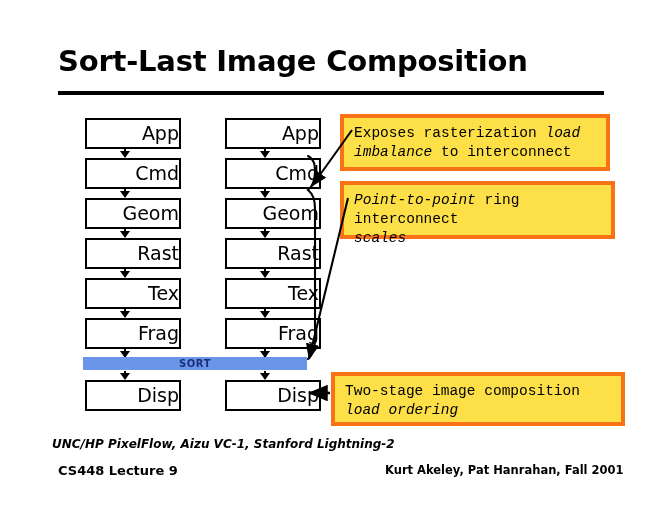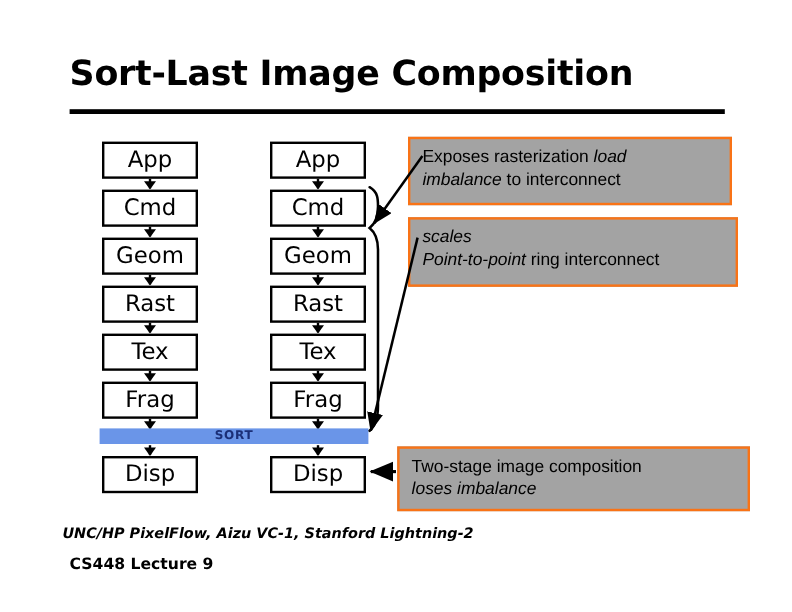--- a/index.html
+++ b/index.html
@@ -33,28 +33,28 @@
     left: 58px;
     top: 91px;
     width: 546px;
     height: 4px;
     background: #000000;
   }
 
   
   .stage {
     position: absolute;
-    width: 80px;
+    width: 96px;
     height: 31px;
     border: 2px solid #000000;
     background: #ffffff;
     box-sizing: border-box;
     display: flex;
     align-items: center;
-    justify-content: center;
+    justify-content: flex-end;
     font-size: 19px;
     line-height: 1;
     font-family: "DejaVu Sans", sans-serif;
   }
   .stage span { display: block; margin-top: -1px; }
 
   
   .varrow {
     position: absolute;
     width: 2px;
@@ -84,27 +84,27 @@
     font-size: 10px;
     font-weight: bold;
     color: #1b2f77;
     letter-spacing: 0.6px;
     font-family: "DejaVu Sans", sans-serif;
   }
 
   
   .callout {
     position: absolute;
-    border: 2px solid #f97316;
-    background: #a3a3a3;
+    border: 4px solid #f97316;
+    background: #fde047;
     box-sizing: border-box;
     padding: 6px 9px 6px 10px;
     font-size: 14.5px;
     line-height: 1.32;
-    font-family: Liberation Sans, sans-serif;
+    font-family: Liberation Mono, monospace;
   }
   .callout i { font-style: italic; }
 
   
   .caption {
     position: absolute;
     left: 52px;
     top: 437px;
     font-size: 12px;
     font-style: italic;
@@ -222,27 +222,27 @@
   <div class="sortbar" style="left:83px; top:357px; width:224px; height:13px;">
     <span class="sort-label">SORT</span>
   </div>
 
   <div class="callout" style="left:340px; top:114px; width:270px; height:57px;">
     <div><span>Exposes rasterization </span><i>load</i></div>
     <div><i>imbalance</i><span> to interconnect</span></div>
   </div>
 
   <div class="callout" style="left:340px; top:181px; width:275px; height:58px;">
+    <div><i>Point-to-point</i><span> ring interconnect</span></div>
     <div><i>scales</i></div>
-    <div><i>Point-to-point</i><span> ring interconnect</span></div>
   </div>
 
   <div class="callout" style="left:331px; top:372px; width:294px; height:54px;">
     <div><span>Two-stage image composition</span></div>
-    <div><i>loses imbalance</i></div>
+    <div><i>load ordering</i></div>
   </div>
 
   <svg id="connectors" viewBox="0 0 660 510">
     <defs>
       <marker id="ah" markerWidth="9" markerHeight="9" refX="7.2" refY="3.2" orient="auto" markerUnits="strokeWidth">
         <path d="M0,0 L7.6,3.2 L0,6.4 z" fill="#000000"></path>
       </marker>
     </defs>
 
     <path d="M 308,156
@@ -254,14 +254,15 @@
 
     <line x1="352" y1="130" x2="312" y2="186" stroke="#000000" stroke-width="2.1" marker-end="url(#ah)"></line>
 
     <line x1="348" y1="198" x2="309" y2="359" stroke="#000000" stroke-width="2.1" marker-end="url(#ah)"></line>
 
     <line x1="330" y1="393" x2="309" y2="393" stroke="#000000" stroke-width="2.6" marker-end="url(#ah)"></line>
   </svg>
 
   <div class="caption">UNC/HP PixelFlow, Aizu VC-1, Stanford Lightning-2</div>
   <div class="foot-left">CS448 Lecture 9</div>
+  <div class="foot-right">Kurt Akeley, Pat Hanrahan, Fall 2001</div>
 
 </div>
 
 </body></html>

